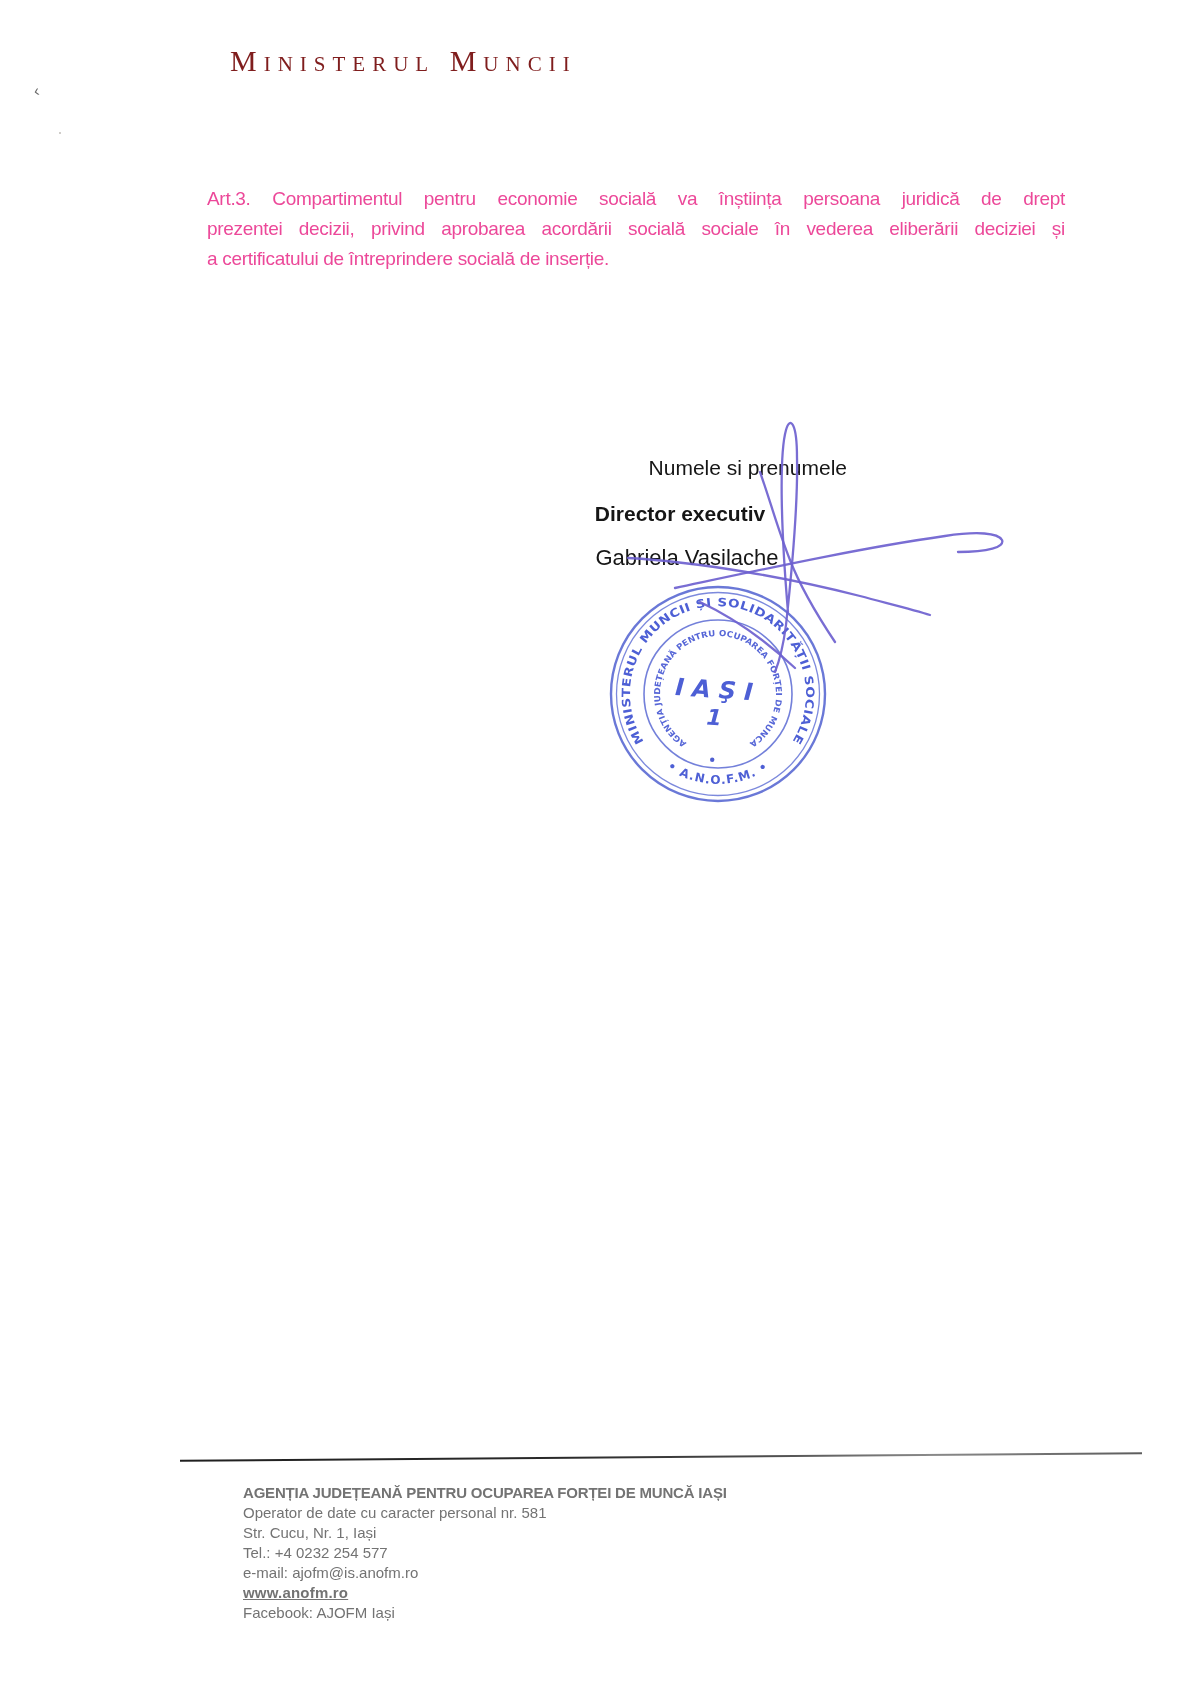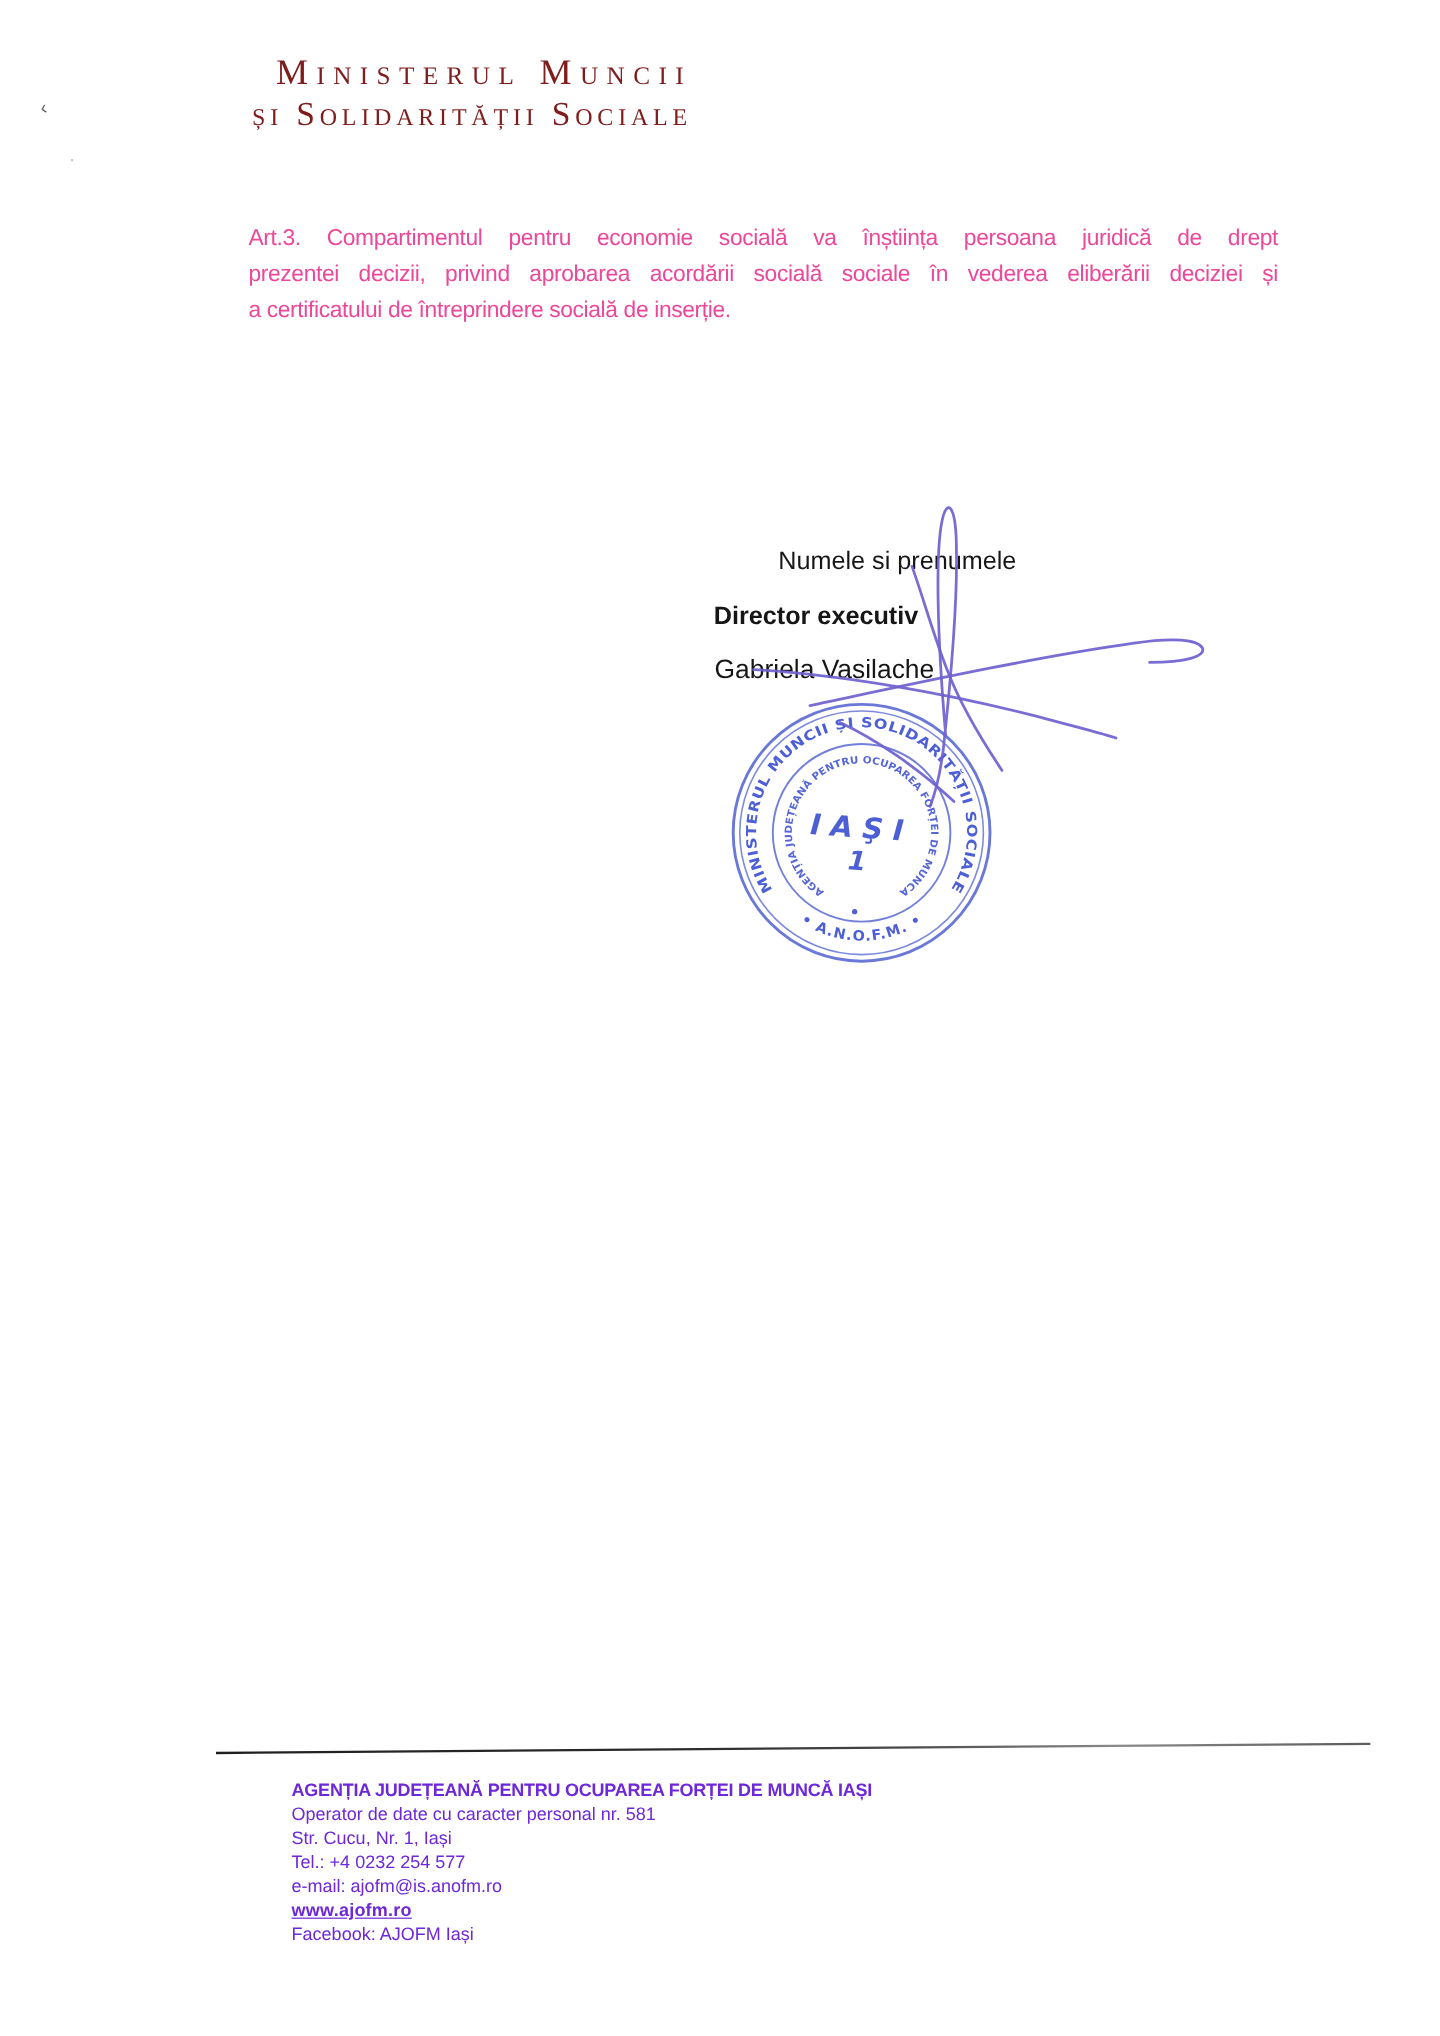--- a/index.html
+++ b/index.html
@@ -70,36 +70,35 @@
   .signature-svg path{fill:none;stroke:#6e61cf;stroke-width:2.3;stroke-linecap:round;opacity:0.92;}
 
   
   .footer-rule{
     position:absolute;left:180px;top:1456px;width:962px;height:2px;
     background:linear-gradient(to right,#1f1f1f 0%,#2a2a2a 40%,#4a4a4a 60%,#8a8a8a 78%,#5c5c5c 100%);
     transform:rotate(-0.45deg);
   }
   .footer{
     position:absolute;left:243px;top:1483px;
-    font-size:15px;line-height:20px;color:#6d28d9;
+    font-size:15px;line-height:20px;color:#737373;
   }
   .footer .agency{font-weight:700;letter-spacing:-0.2px;}
   .footer .website{text-decoration:underline;font-weight:700;letter-spacing:0.2px;}
 </style>
 </head>
 <body>
 
 <div class="page">
 
   <span class="stray-mark1">‹</span>
   <span class="stray-mark2">·</span>
 
   <div class="ministry">
     <div class="ministry-line1">Ministerul Muncii</div>
-    <div class="ministry-line2">și Solidarității Sociale</div>
   </div>
 
   <div class="article">
     <div class="line">Art.3. Compartimentul pentru economie socială va înștiința persoana juridică de drept</div>
     <div class="line">prezentei decizii, privind aprobarea acordării socială sociale în vederea eliberării deciziei și</div>
     <div class="line last">a certificatului de întreprindere socială de inserție.</div>
   </div>
 
   <div class="sig-label">Numele si prenumele</div>
   <div class="sig-role">Director executiv</div>
@@ -138,17 +137,17 @@
     <path d="M 180 202 C 210 216, 245 240, 275 268"></path>
   </svg>
 
   <div class="footer-rule"></div>
   <div class="footer">
     <div class="agency">AGENȚIA JUDEȚEANĂ PENTRU OCUPAREA FORȚEI DE MUNCĂ IAȘI</div>
     <div class="operator">Operator de date cu caracter personal nr. 581</div>
     <div class="address">Str. Cucu, Nr. 1, Iași</div>
     <div class="phone">Tel.: +4 0232 254 577</div>
     <div class="email">e-mail: ajofm@is.anofm.ro</div>
-    <div class="website">www.ajofm.ro</div>
+    <div class="website">www.anofm.ro</div>
     <div class="facebook">Facebook: AJOFM Iași</div>
   </div>
 
 </div>
 
 </body></html>

